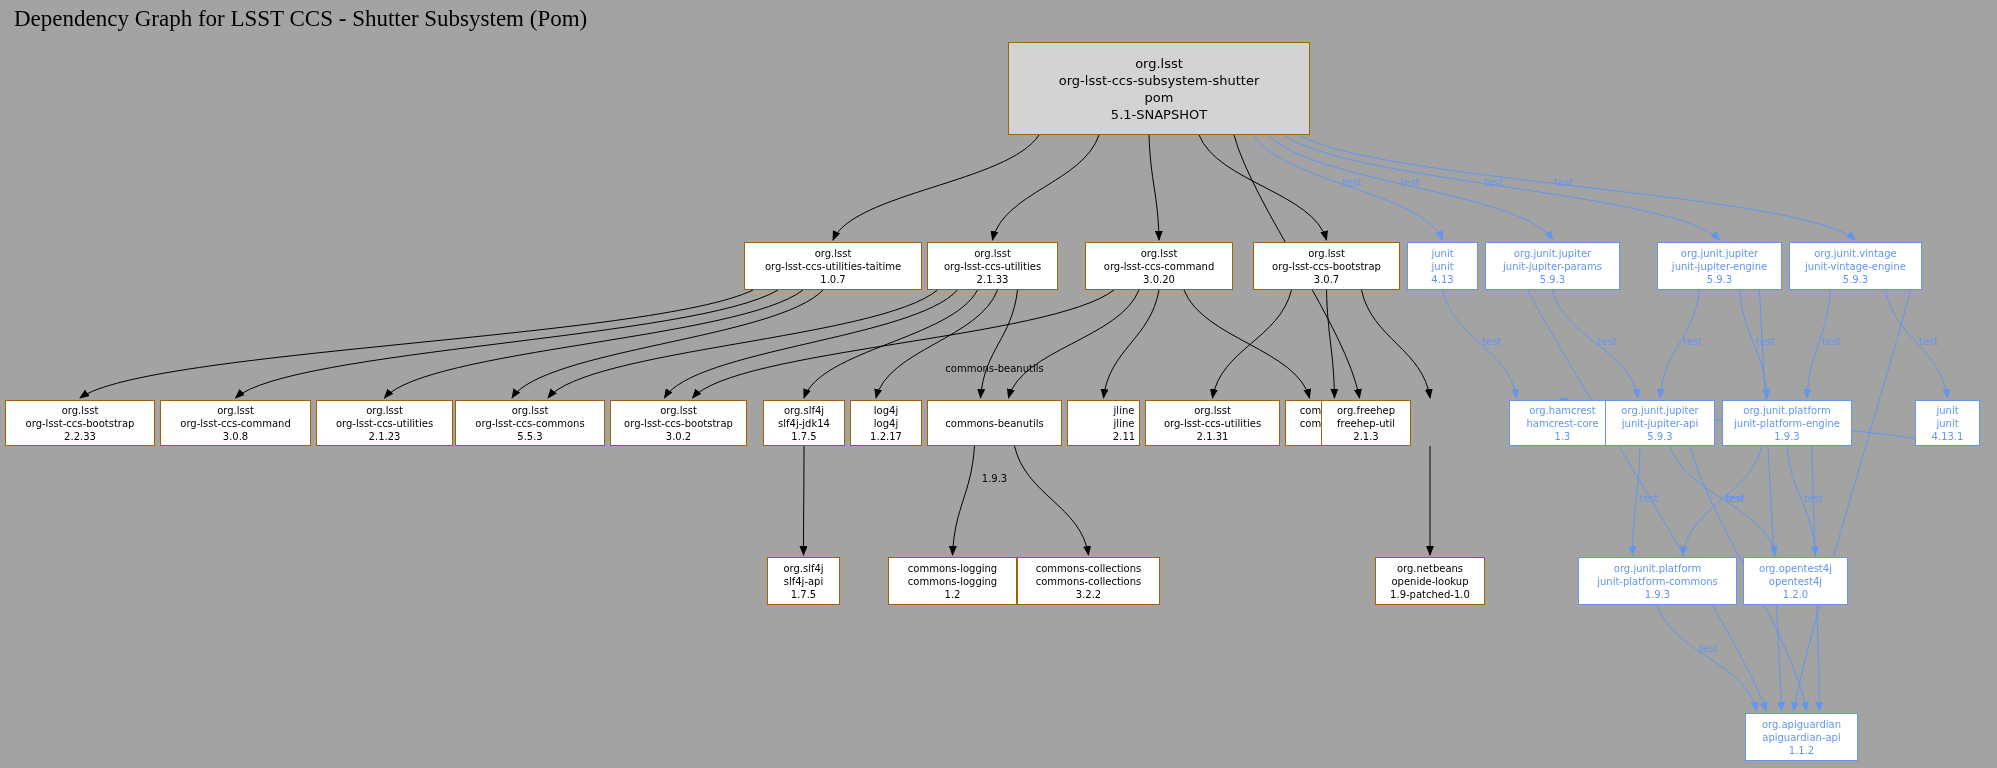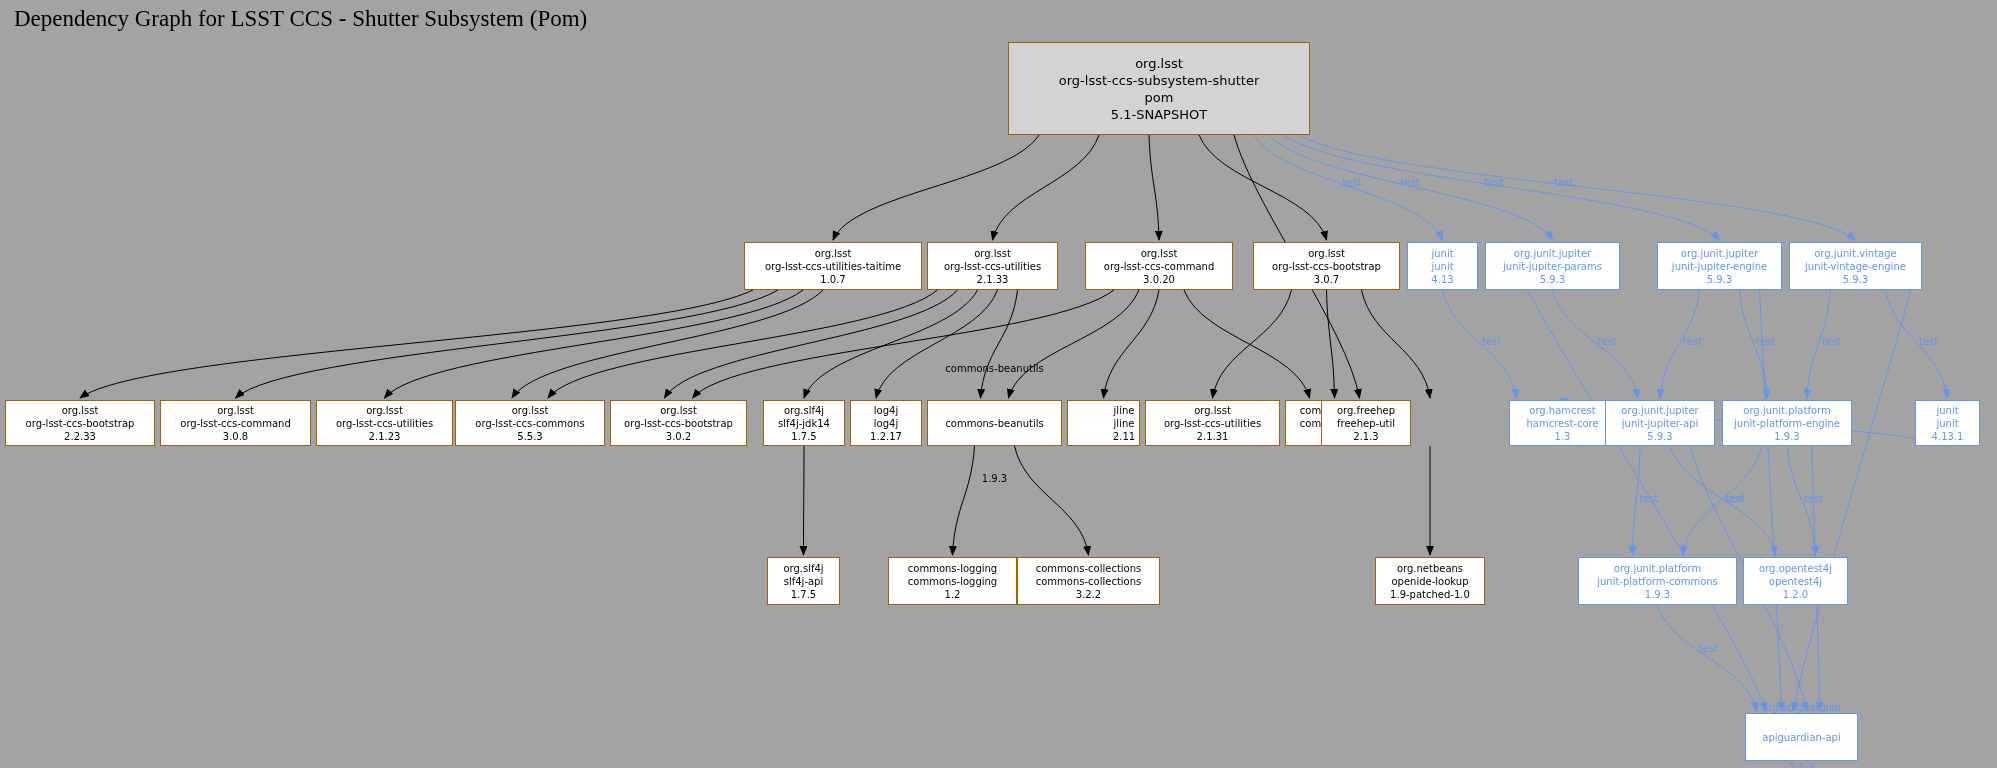--- a/index.html
+++ b/index.html
@@ -243,19 +243,19 @@
       <div class="node test" style="left: 1578px; top: 557px; width: 159px; height: 48px;">
         <div>org.junit.platform</div>
         <div>junit-platform-commons</div>
         <div>1.9.3</div>
       </div>
       <div class="node test" style="left: 1743px; top: 557px; width: 105px; height: 48px;">
         <div>org.opentest4j</div>
         <div>opentest4j</div>
         <div>1.2.0</div>
       </div>
-      <div class="node test" style="left: 1745px; top: 713px; width: 113px; height: 48px; gap: 17px;">
+      <div class="node test" style="left: 1745px; top: 713px; width: 113px; height: 48px;">
         <div>org.apiguardian</div>
         <div>apiguardian-api</div>
         <div>1.1.2</div>
       </div>
     </div>
 </div>
 
 </body></html>

